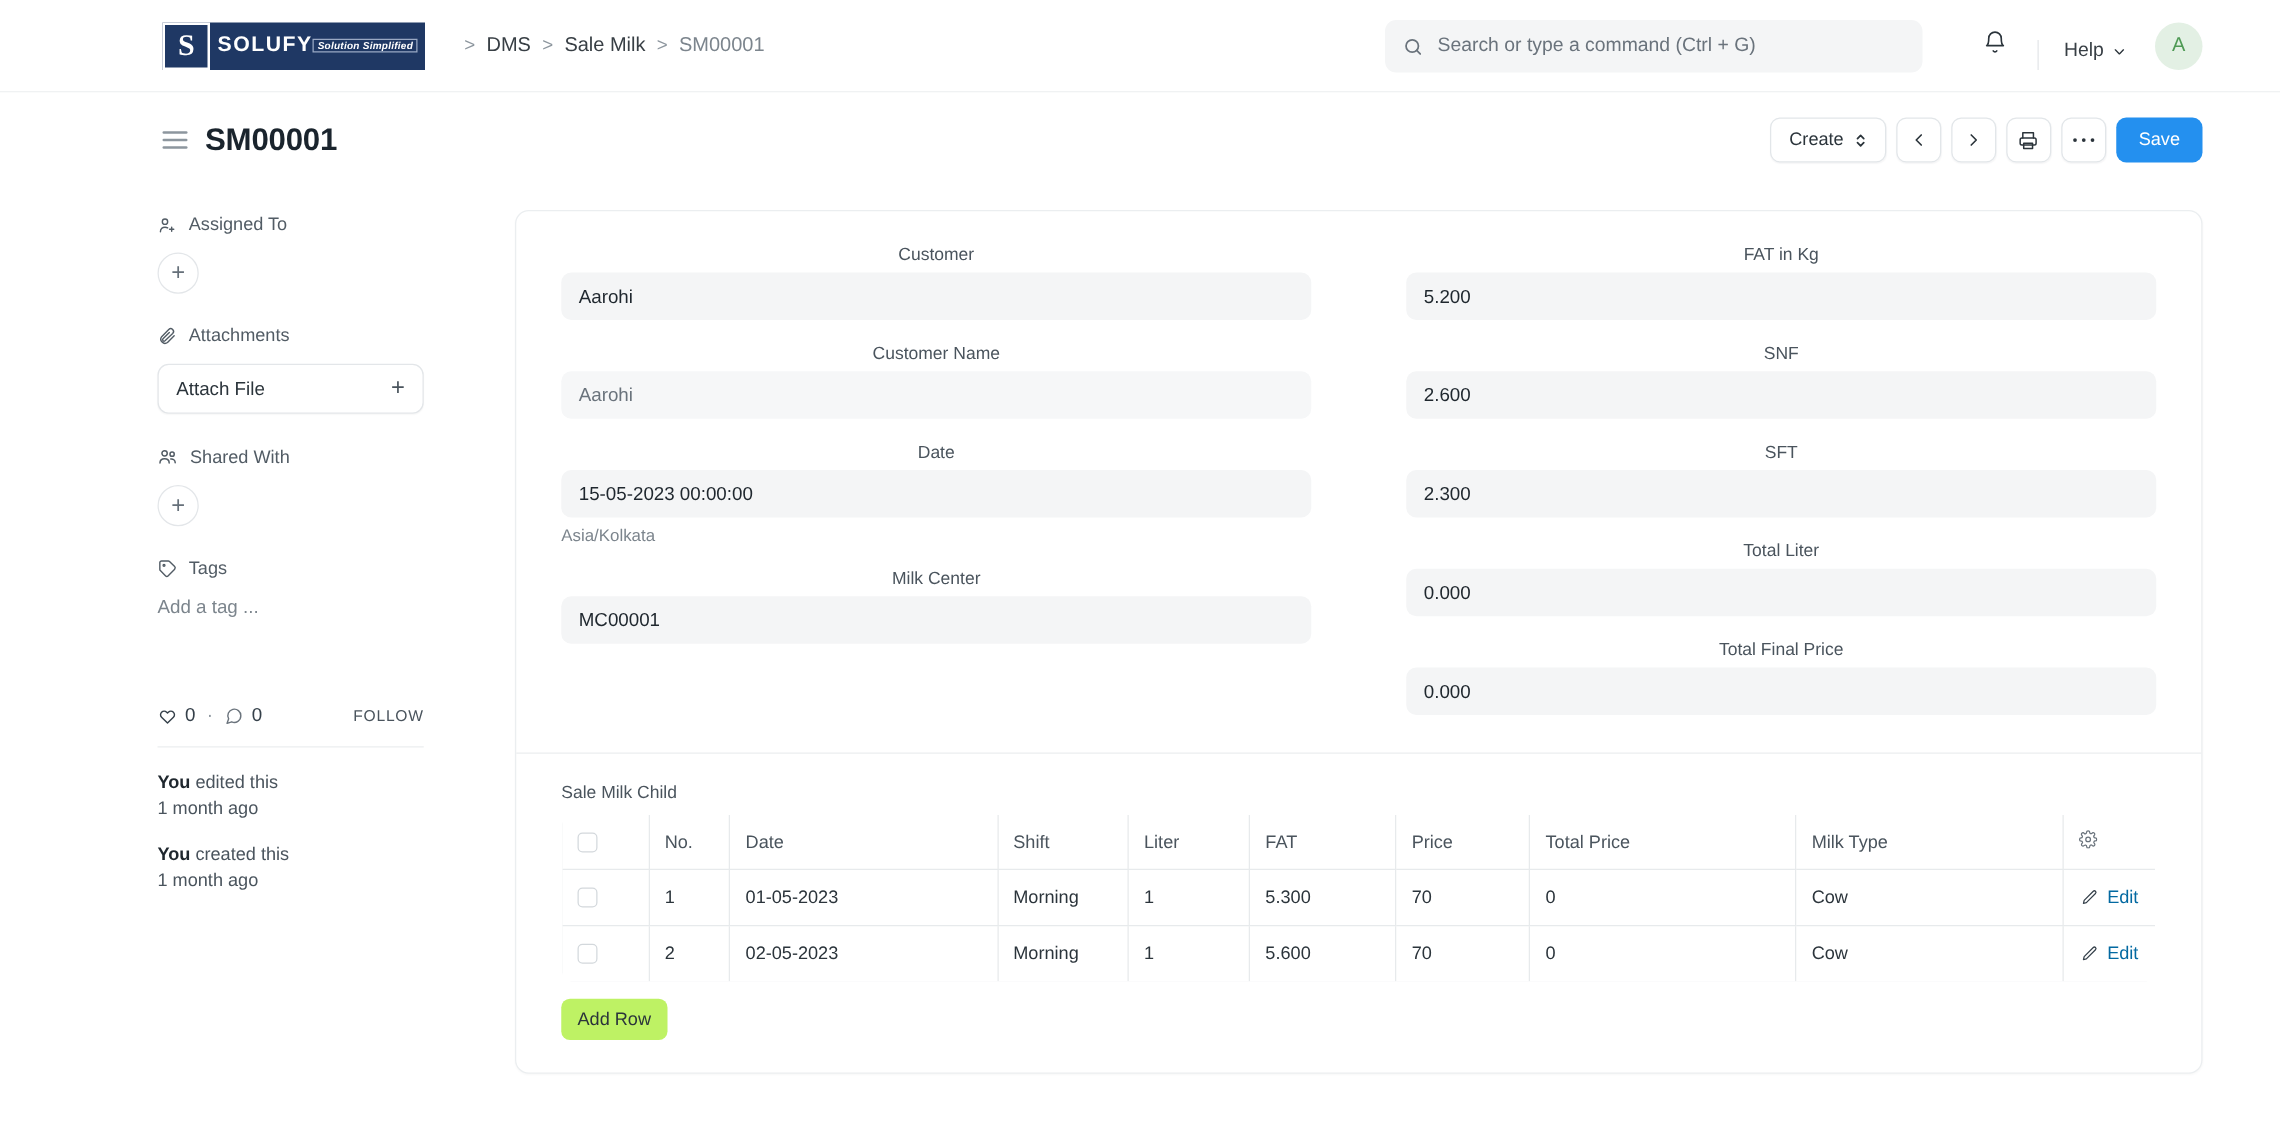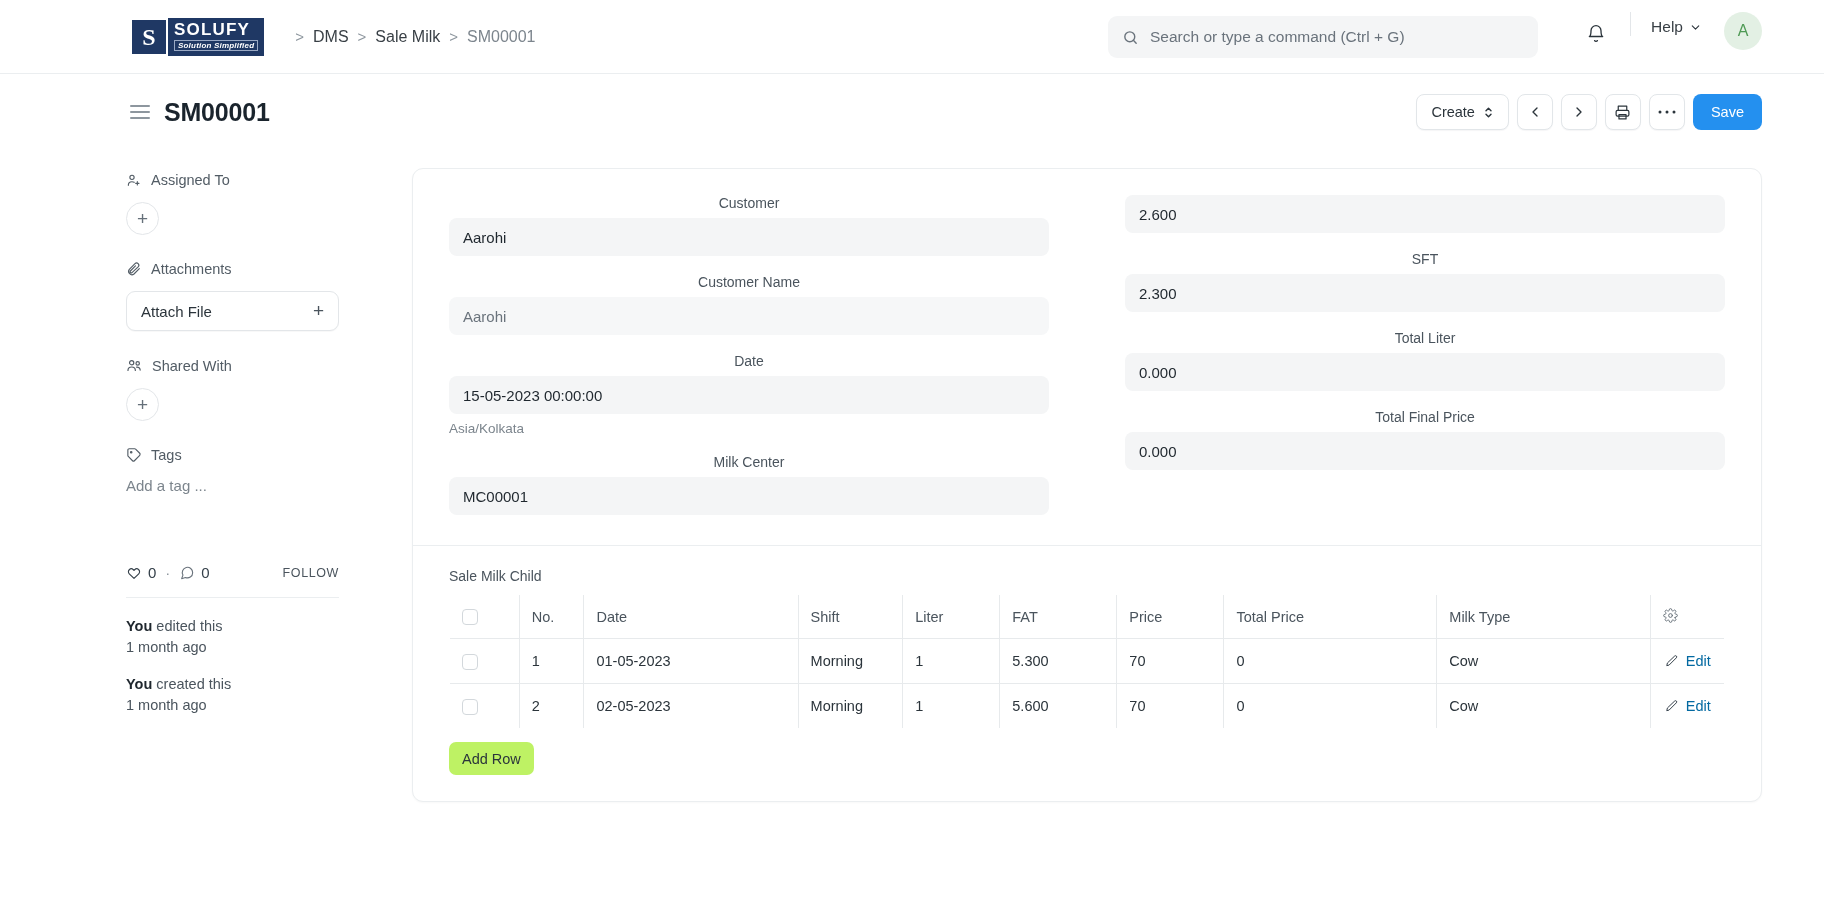--- a/index.html
+++ b/index.html
@@ -32,21 +32,22 @@
     border: 2px solid #fff;
   }
   .logo-mark span {
     color: #fff; font-weight: 700; font-size: 24px;
     font-family: "Liberation Serif", serif;
     line-height: 1;
   }
   .logo-text {
     background: #1f3864;
     padding: 3px 6px 4px 6px;
-    display: flex; flex-direction: column;
+    display: flex; flex-direction: row;
+    align-items: center;
     height: 38px; justify-content: center;
   }
   .logo-text .t1 {
     color: #fff; font-weight: 700; font-size: 17px; letter-spacing: 1.2px;
     line-height: 1.05;
   }
   .logo-text .t2 {
     color: #fff; font-size: 8px; font-style: italic; font-weight: 700;
     letter-spacing: .2px; line-height: 1.2;
     border: 1px solid #9aa9c4; padding: 0 3px; margin-top: 1px;
@@ -65,21 +66,21 @@
     position: absolute; left: 1108px; top: 16px;
     width: 430px; height: 42px;
     background: #f4f5f6; border-radius: 9px;
     display: flex; align-items: center; padding: 0 14px;
     gap: 11px;
   }
   .search-box .ph { color: #6a737c; font-size: 15.5px; text-align: right; }
 
   .nav-right {
     position: absolute; right: 62px; top: 12px;
-    display: flex; align-items: flex-start; gap: 0;
+    display: flex; align-items: flex-end; gap: 0;
   }
   .bell-btn { width: 44px; height: 44px; display:flex; align-items:center; justify-content:center; border-radius: 8px; }
   .nav-divider { width:1px; height: 24px; background:#e3e6e9; margin: 0 12px; }
   .help-btn { display:flex; align-items:center; gap:6px; font-size: 15.5px; color:#383f45; padding: 6px 8px; border-radius:8px;}
   .avatar {
     width: 38px; height: 38px; border-radius: 50%;
     background: #e3f0e4; color: #4f9a55;
     display:flex; align-items:center; justify-content:center;
     font-size: 16px; margin-left: 14px;
   }
@@ -442,20 +443,25 @@
             <div class="field-help">Asia/Kolkata</div>
           </div>
           <div class="field">
             <div class="field-label">Milk Center</div>
             <div class="field-control">MC00001</div>
           </div>
         </div>
 
         <div class="col">
           <div class="field">
+            <div class="field-label">FAT in Kg</div>
+            <div class="field-control">5.200</div>
+          </div>
+          <div class="field">
+            <div class="field-label">SNF</div>
             <div class="field-control">2.600</div>
           </div>
           <div class="field">
             <div class="field-label">SFT</div>
             <div class="field-control">2.300</div>
           </div>
           <div class="field">
             <div class="field-label">Total Liter</div>
             <div class="field-control">0.000</div>
           </div>

